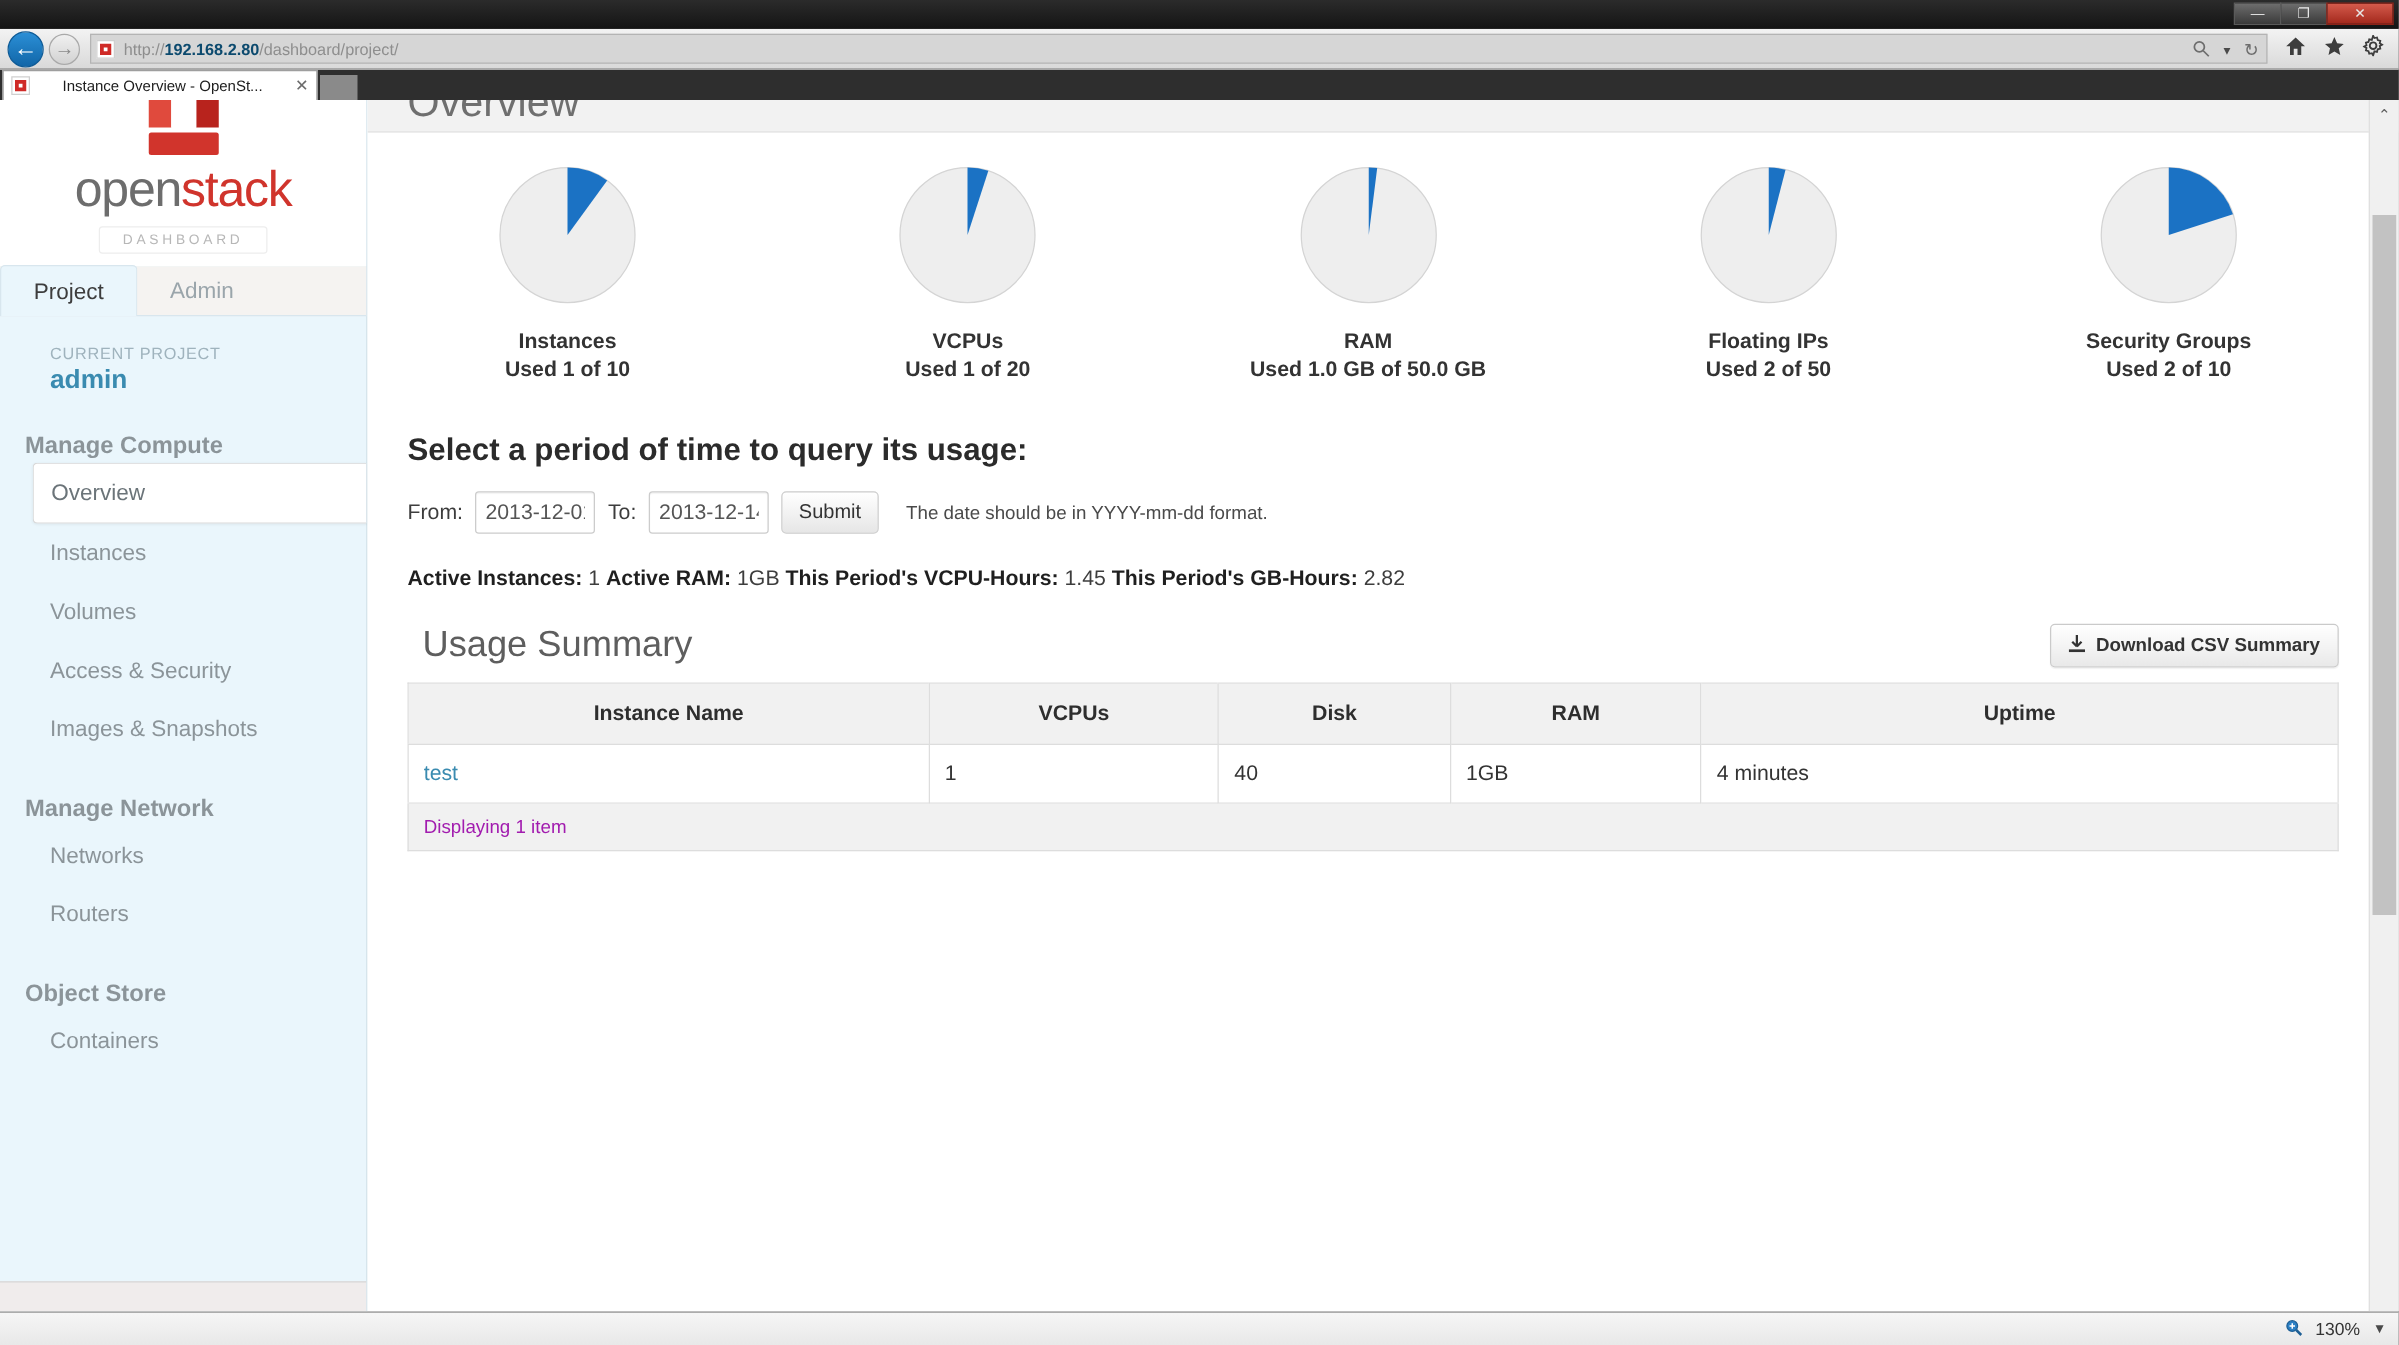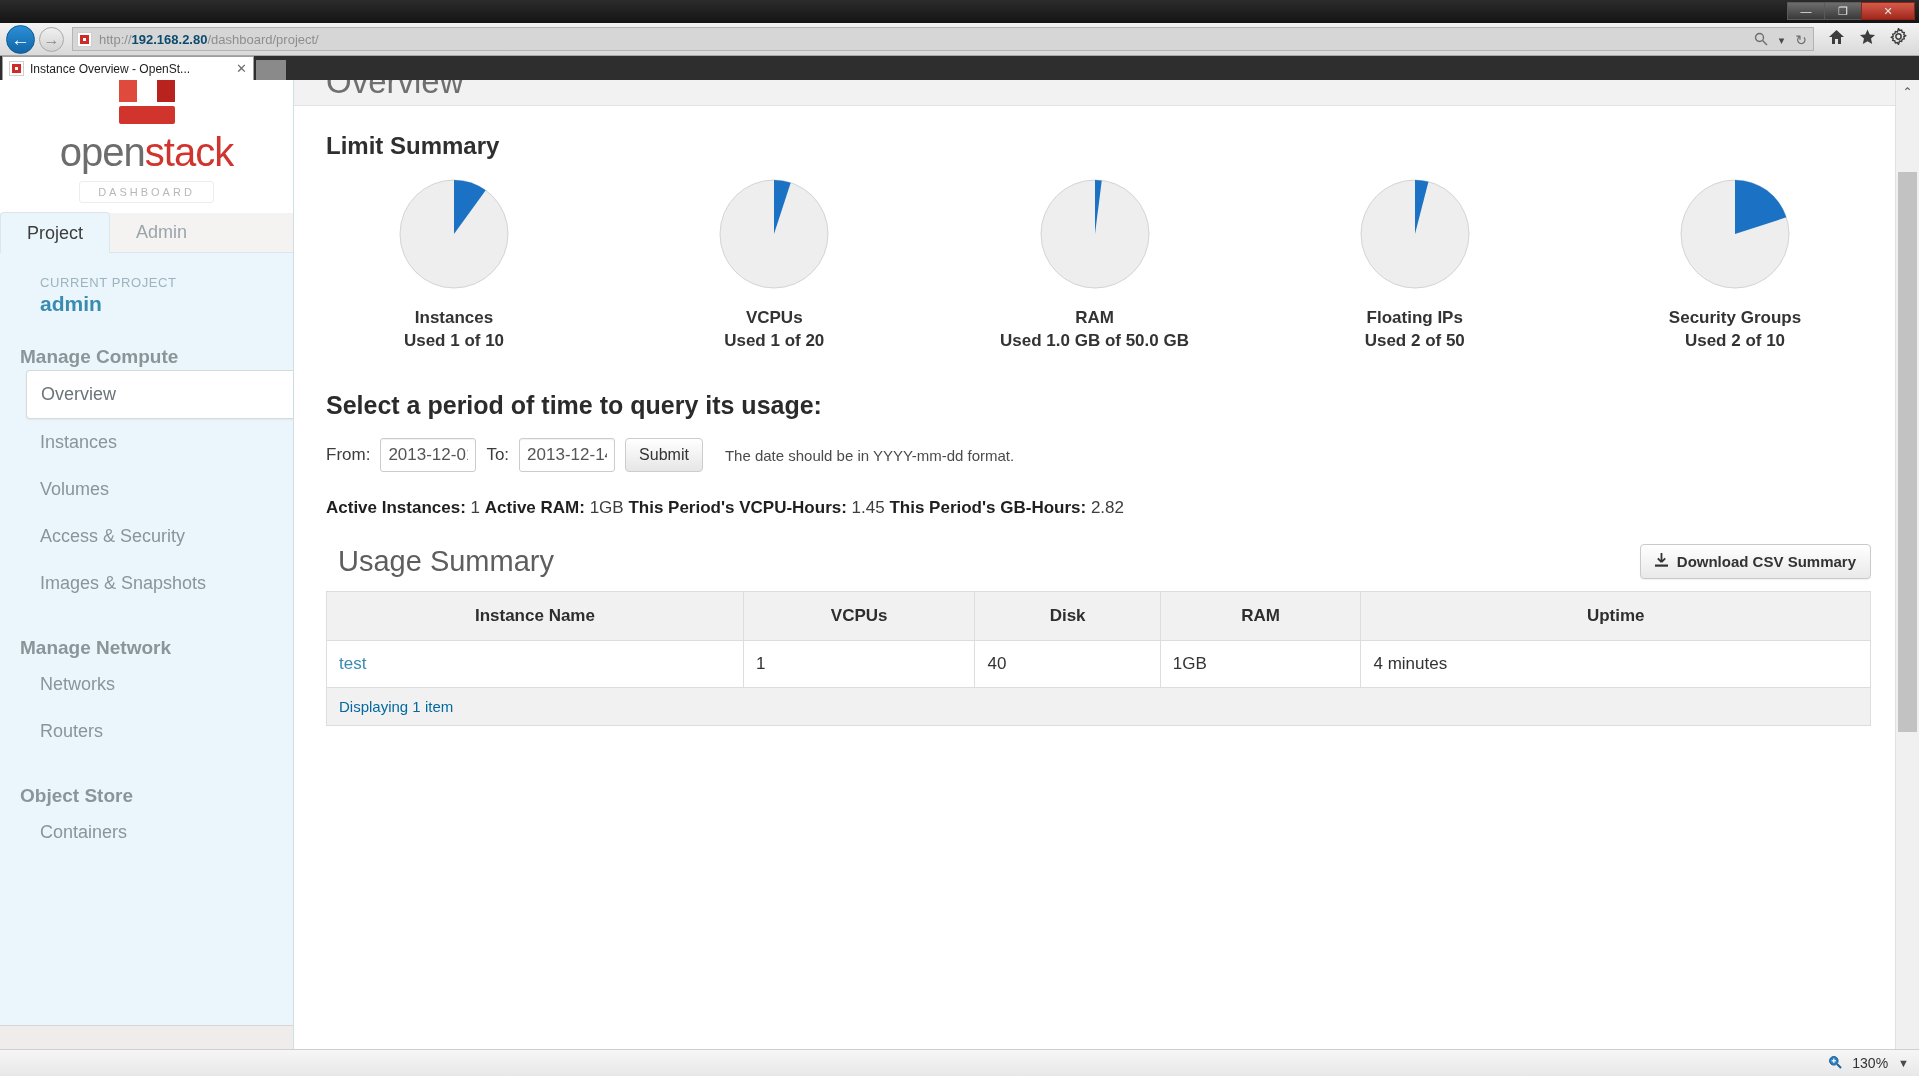--- a/index.html
+++ b/index.html
@@ -98,20 +98,21 @@
     display:flex; align-items:center; gap: 14px;
     margin-left: 14px; margin-right: 6px;
     color: #3d3d3d; font-size: 17px;
   }
 
   .tabstrip {
     height: 24px; background:#2e2e2e;
     display:flex; align-items:flex-end;
     flex: 0 0 24px;
     padding-left: 2px;
+    text-align: center;
   }
   .tab {
     height: 24px; min-width: 252px; max-width: 252px;
     background: #ffffff;
     display:flex; align-items:center; gap:6px;
     padding: 0 6px;
     font-size: 12px; color:#1c1c1c;
     border: 1px solid #9e9e9e; border-bottom: none;
   }
   .tab-title { flex:1 1 auto; overflow:hidden; white-space:nowrap; }
@@ -310,21 +311,21 @@
     font-size: 17px; color:#333;
     padding: 13px 12px;
     border-right: 1px solid #dddddd;
     border-bottom: 1px solid #dddddd;
   }
   table.usage-table td:last-child { border-right: none; }
   table.usage-table td a { color:#3a8bb0; text-decoration: none; }
   .table-foot {
     background:#f1f1f1;
     border: 1px solid #dddddd; border-top: none;
-    font-size: 15px; color:#0369a1;
+    font-size: 15px; color:#a21caf;
     padding: 10px 12px;
   }
 
   
   .vscroll {
     position:absolute; right:0; top:0; width: 24px; bottom: 0;
     background: #f0f0f0; border-left: 1px solid #e0e0e0;
   }
   .vs-arrow {
     height: 24px; display:flex; align-items:center; justify-content:center;
@@ -459,21 +460,20 @@
       <div class="sb-foot"></div>
     </div>
 
     <div class="main">
       <div class="page-head">
         <div class="page-title">Overview</div>
       </div>
 
       <div class="content">
 
-        <h3 class="section">Limit Summary</h3>
 
         <div class="pies" id="pies">
             <div class="pie-cell"><svg class="pie" viewBox="0 0 112 112">
                 <circle cx="56" cy="56" r="54" fill="#eeeeee" stroke="#d4d4d4" stroke-width="1"></circle>
                 <path d="M 56 56 L 56 2 A 54 54 0 0 1 87.74 12.31 Z" fill="#1b72c4"></path>
               </svg><div class="pie-name">Instances</div><div class="pie-sub">Used 1 of 10</div></div>
             <div class="pie-cell"><svg class="pie" viewBox="0 0 112 112">
                 <circle cx="56" cy="56" r="54" fill="#eeeeee" stroke="#d4d4d4" stroke-width="1"></circle>
                 <path d="M 56 56 L 56 2 A 54 54 0 0 1 72.69 4.64 Z" fill="#1b72c4"></path>
               </svg><div class="pie-name">VCPUs</div><div class="pie-sub">Used 1 of 20</div></div>

